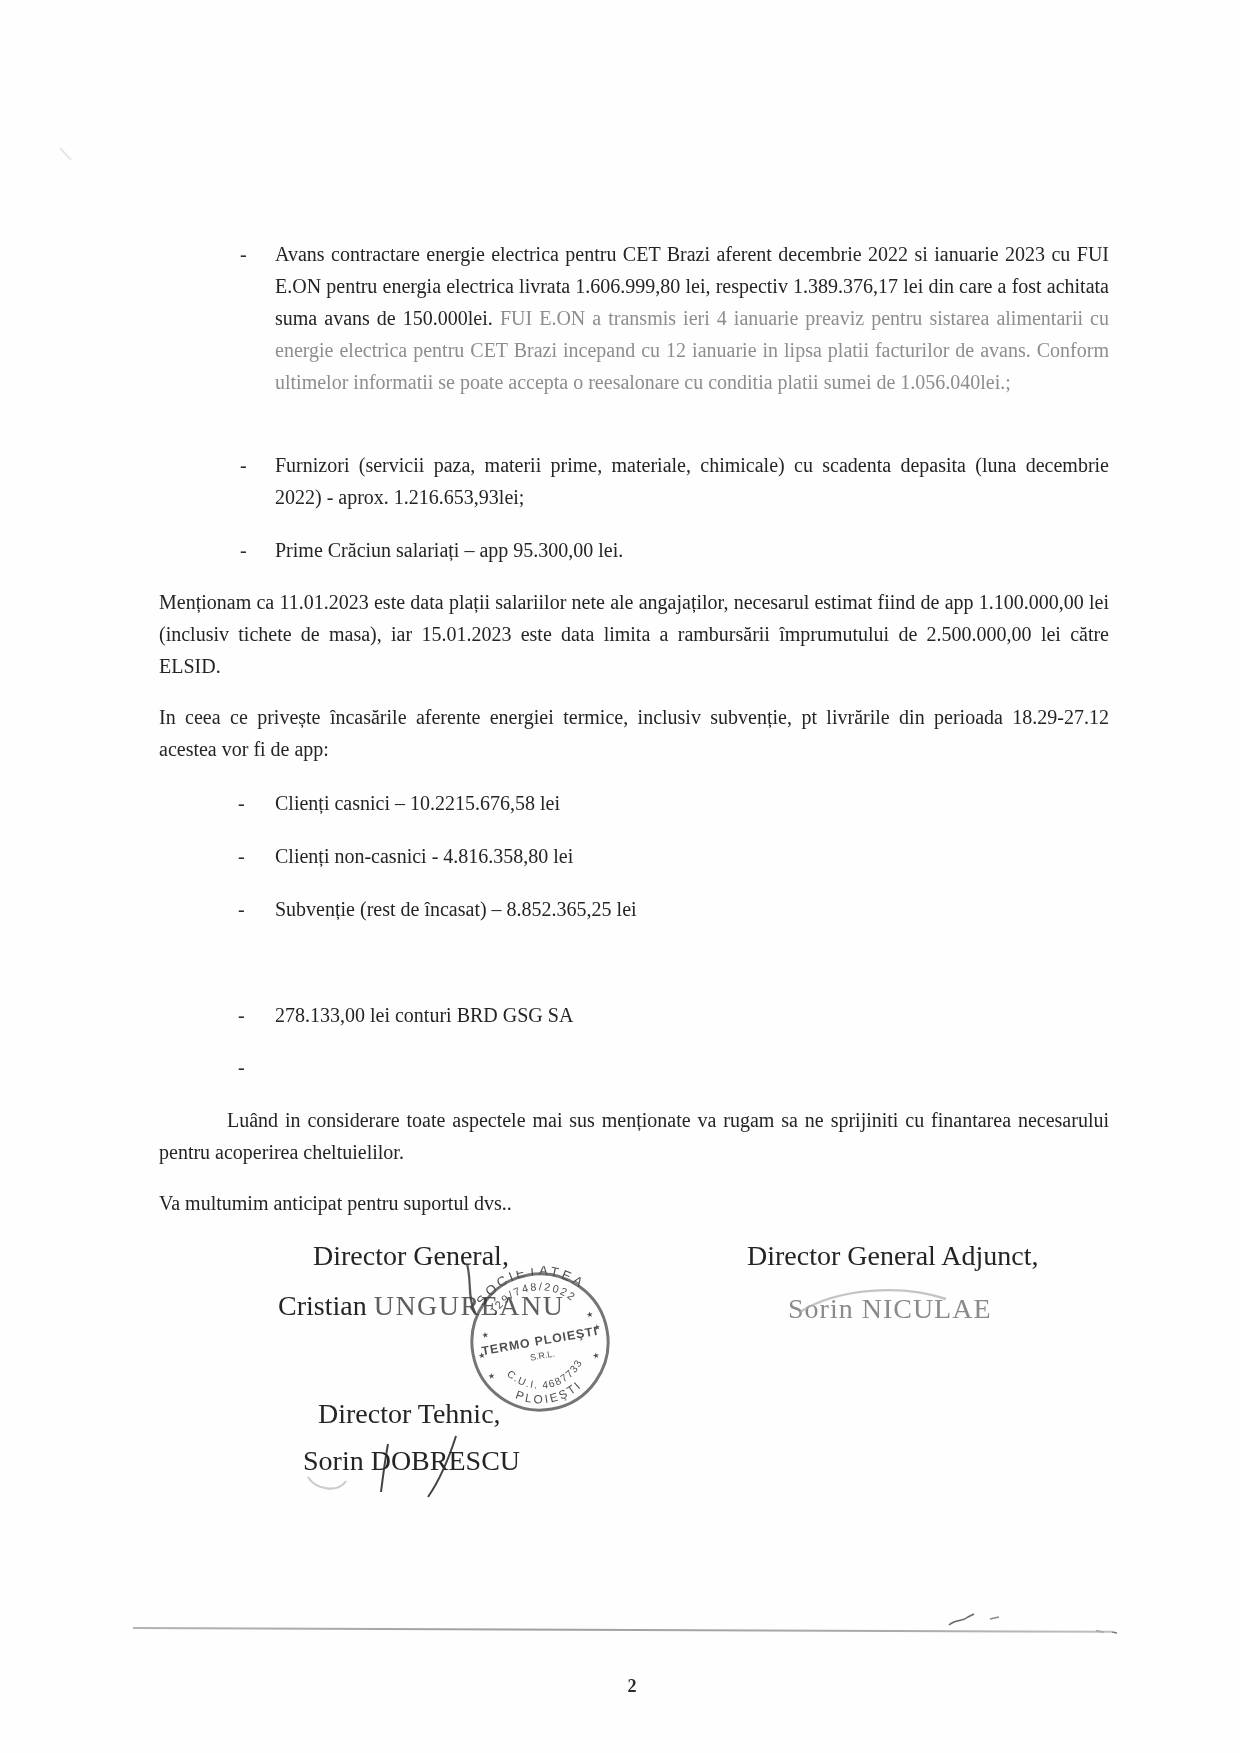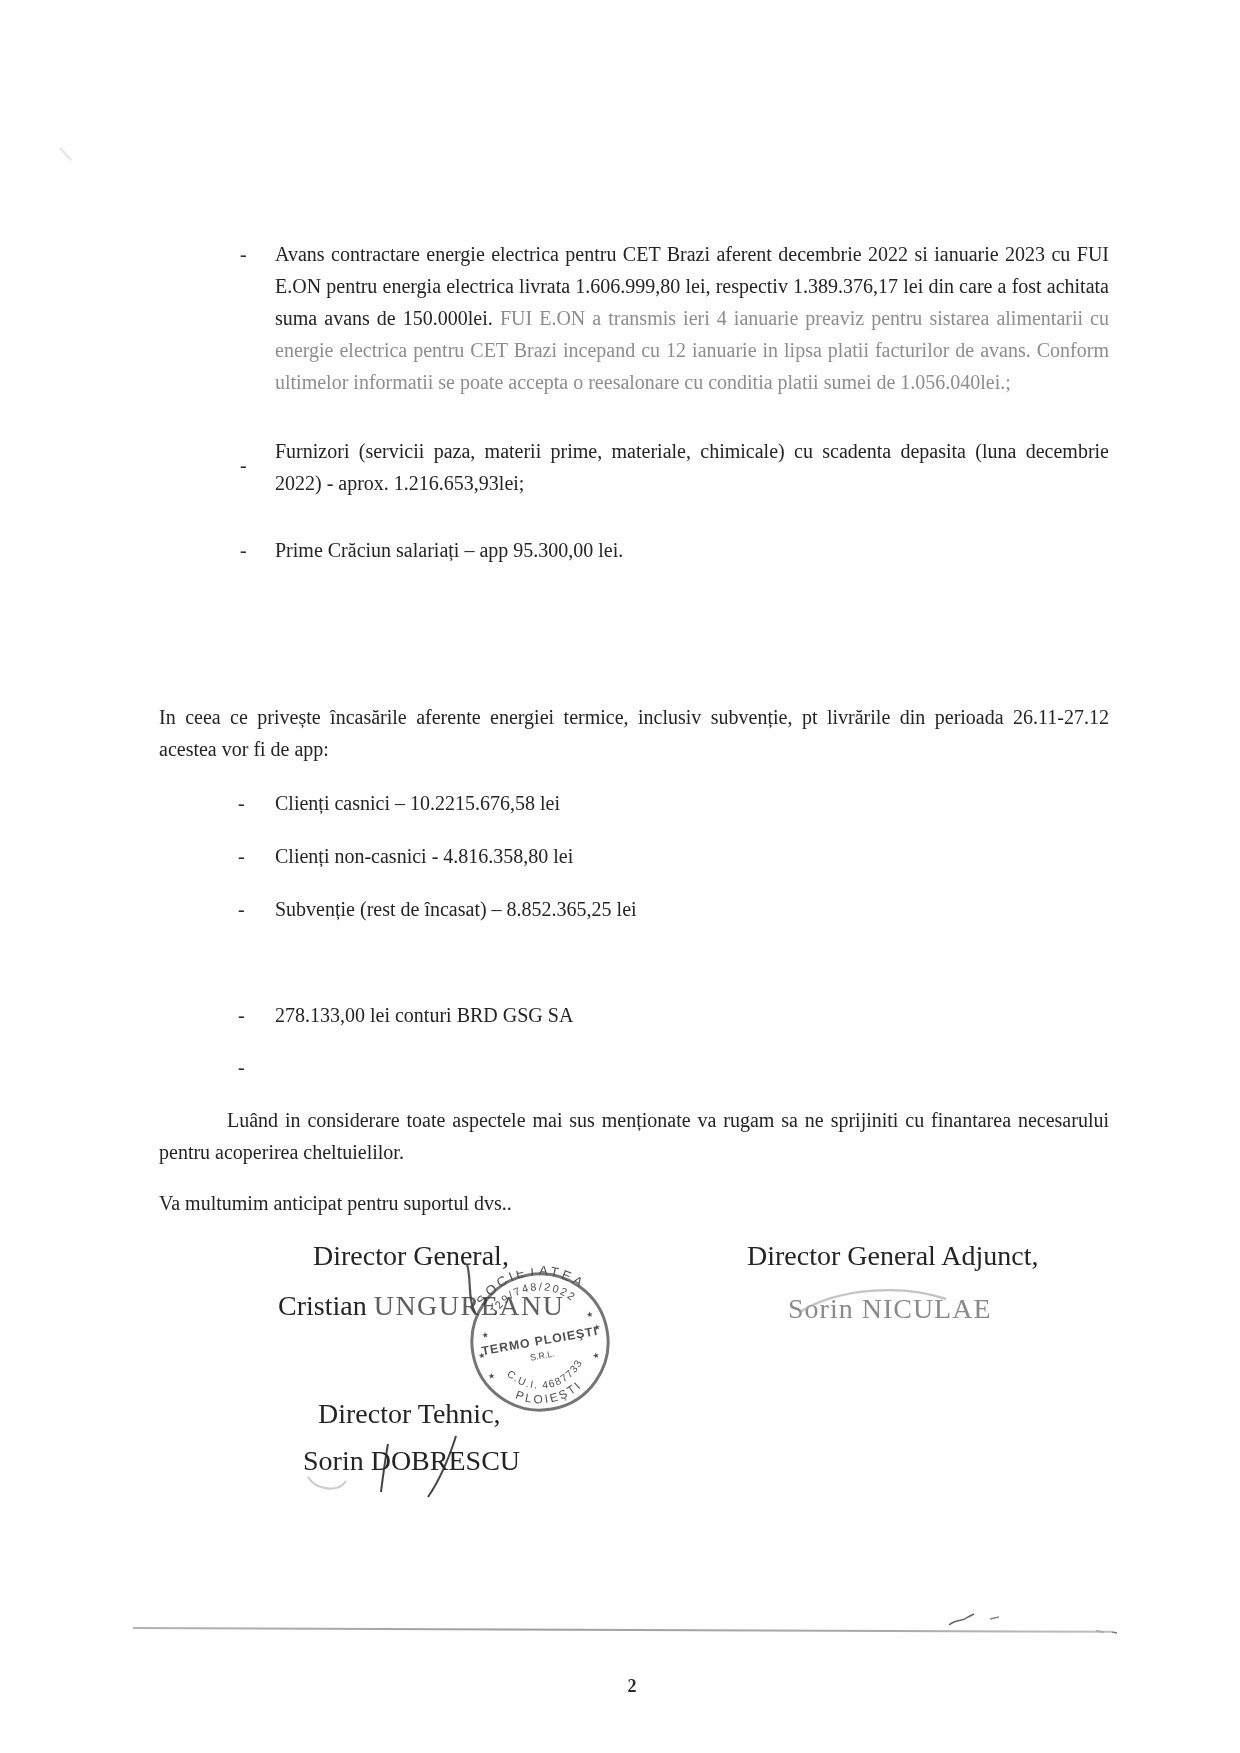--- a/index.html
+++ b/index.html
@@ -30,27 +30,28 @@
 <body>
 
 <div class="page">
 
   <span class="dash" style="left:240px;top:238px">-</span>
   <div class="t just" style="left:275px;top:238px;width:834px">
     <span>Avans contractare energie electrica pentru CET Brazi aferent decembrie 2022 si ianuarie 2023 cu FUI E.ON pentru energia electrica livrata 1.606.999,80 lei, respectiv 1.389.376,17 lei din care a fost achitata suma avans de 150.000lei. </span><span class="faded">FUI E.ON a transmis ieri 4 ianuarie preaviz pentru sistarea alimentarii cu energie electrica pentru CET Brazi incepand cu 12 ianuarie in lipsa platii facturilor de avans. Conform ultimelor informatii se poate accepta o reesalonare cu conditia platii sumei de 1.056.040lei.;</span>
   </div>
 
   <span class="dash" style="left:240px;top:449px">-</span>
-  <div class="t just" style="left:275px;top:435px;width:834px">Furnizori (servicii paza, materii prime, materiale, chimicale) cu scadenta depasita (luna decembrie 2022) - aprox. 1.216.653,93lei;</div>
+  <div class="t just" style="left:275px;top:449px;width:834px">Furnizori (servicii paza, materii prime, materiale, chimicale) cu scadenta depasita (luna decembrie 2022) - aprox. 1.216.653,93lei;</div>
 
   <span class="dash" style="left:240px;top:534px">-</span>
   <div class="t" style="left:275px;top:534px;width:700px">Prime Crăciun salariați – app 95.300,00 lei.</div>
 
+  <div class="t just" style="left:159px;top:586px;width:950px">Menționam ca 11.01.2023 este data plații salariilor nete ale angajaților, necesarul estimat fiind de app 1.100.000,00 lei (inclusiv tichete de masa), iar 15.01.2023 este data limita a rambursării împrumutului de 2.500.000,00 lei către ELSID.</div>
 
-  <div class="t just" style="left:159px;top:701px;width:950px">In ceea ce privește încasările aferente energiei termice, inclusiv subvenție, pt livrările din perioada 26.11-27.12 acestea vor fi de app:</div>
+  <div class="t just" style="left:159px;top:701px;width:950px">In ceea ce privește încasările aferente energiei termice, inclusiv subvenție, pt livrările din perioada 18.29-27.12 acestea vor fi de app:</div>
 
   <span class="dash" style="left:238px;top:787px">-</span>
   <div class="t" style="left:275px;top:787px;width:700px">Clienți casnici – 10.2215.676,58 lei</div>
 
   <span class="dash" style="left:238px;top:840px">-</span>
   <div class="t" style="left:275px;top:840px;width:700px">Clienți non-casnici -  4.816.358,80 lei</div>
 
   <span class="dash" style="left:238px;top:893px">-</span>
   <div class="t" style="left:275px;top:893px;width:700px">Subvenție (rest de încasat) – 8.852.365,25 lei</div>
 

